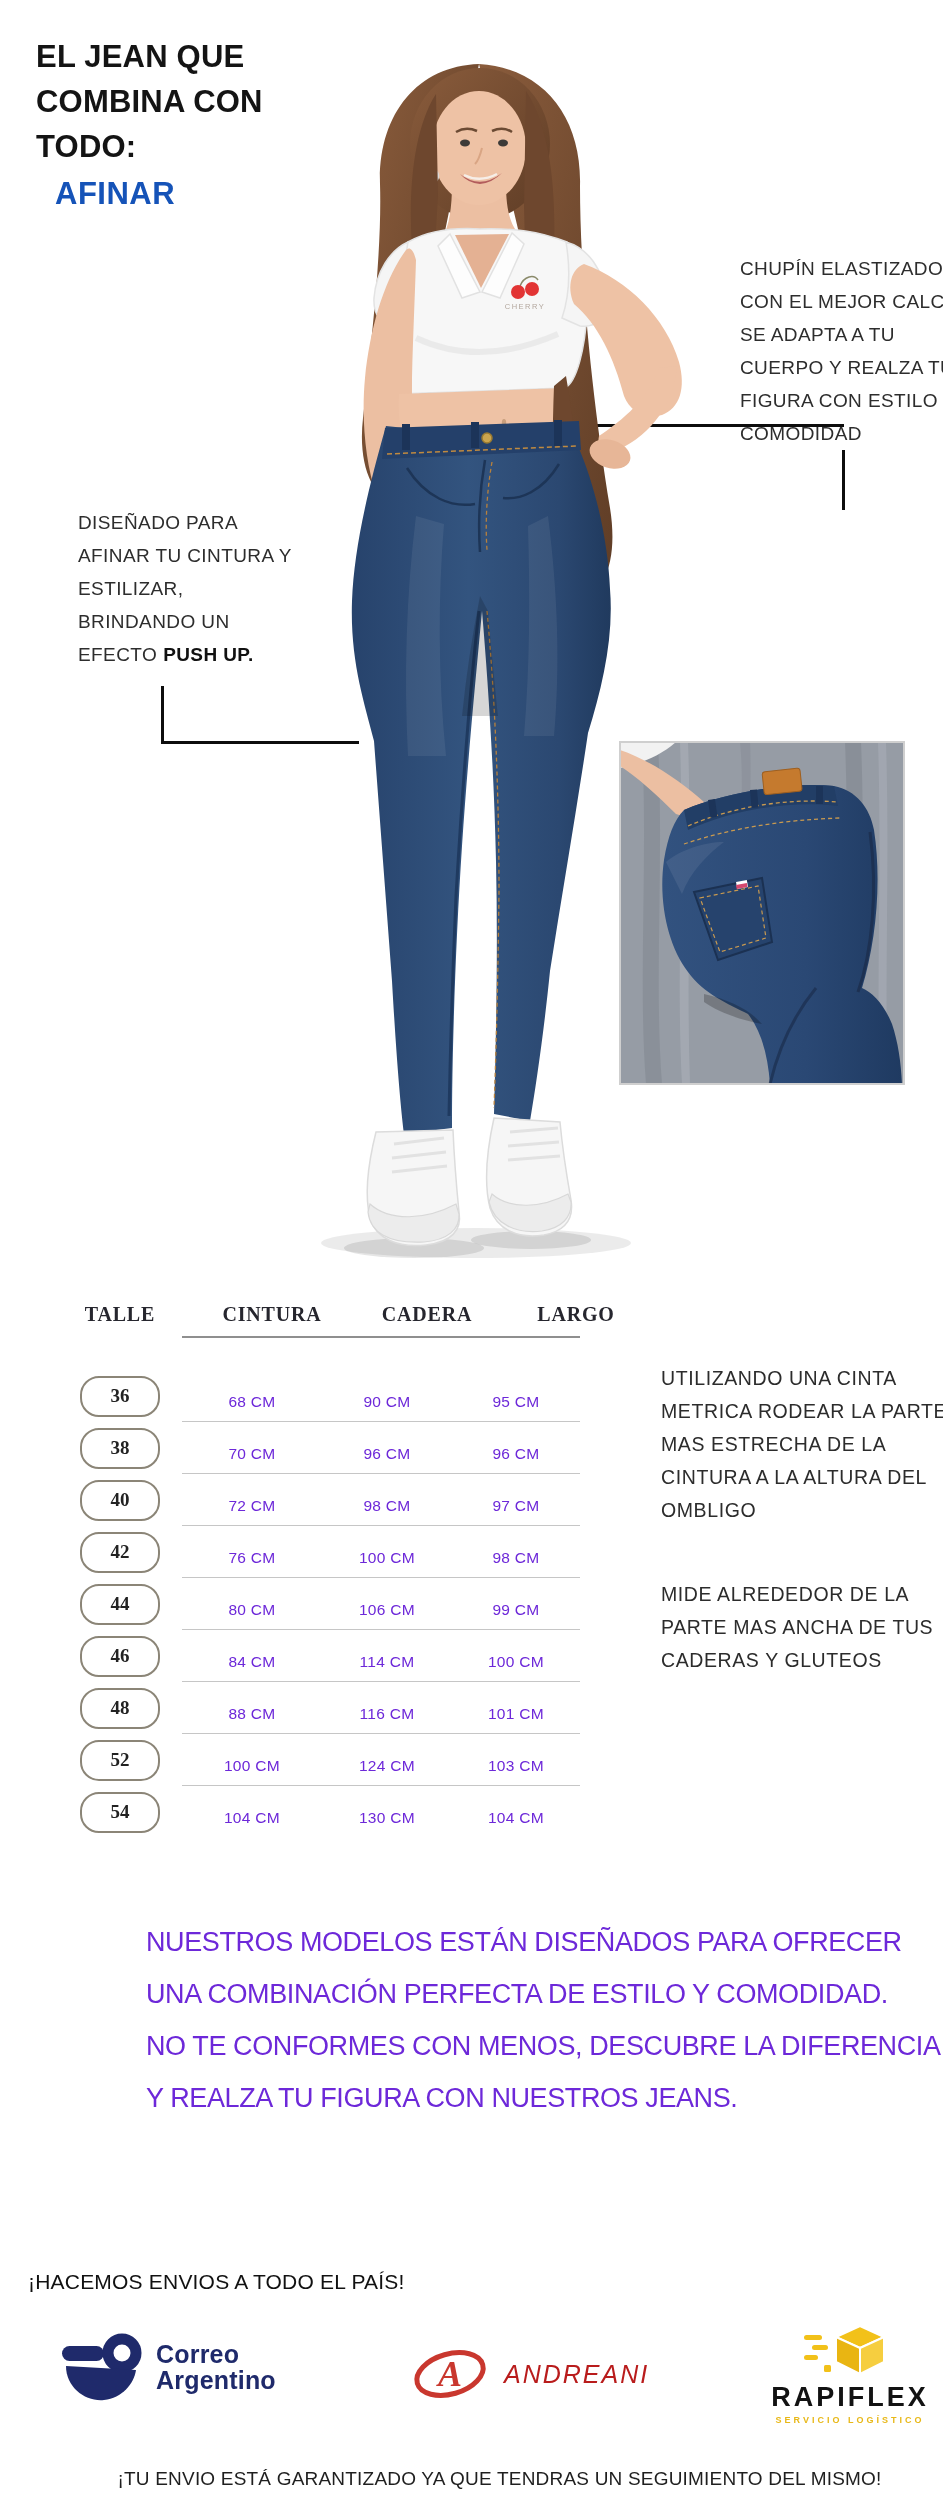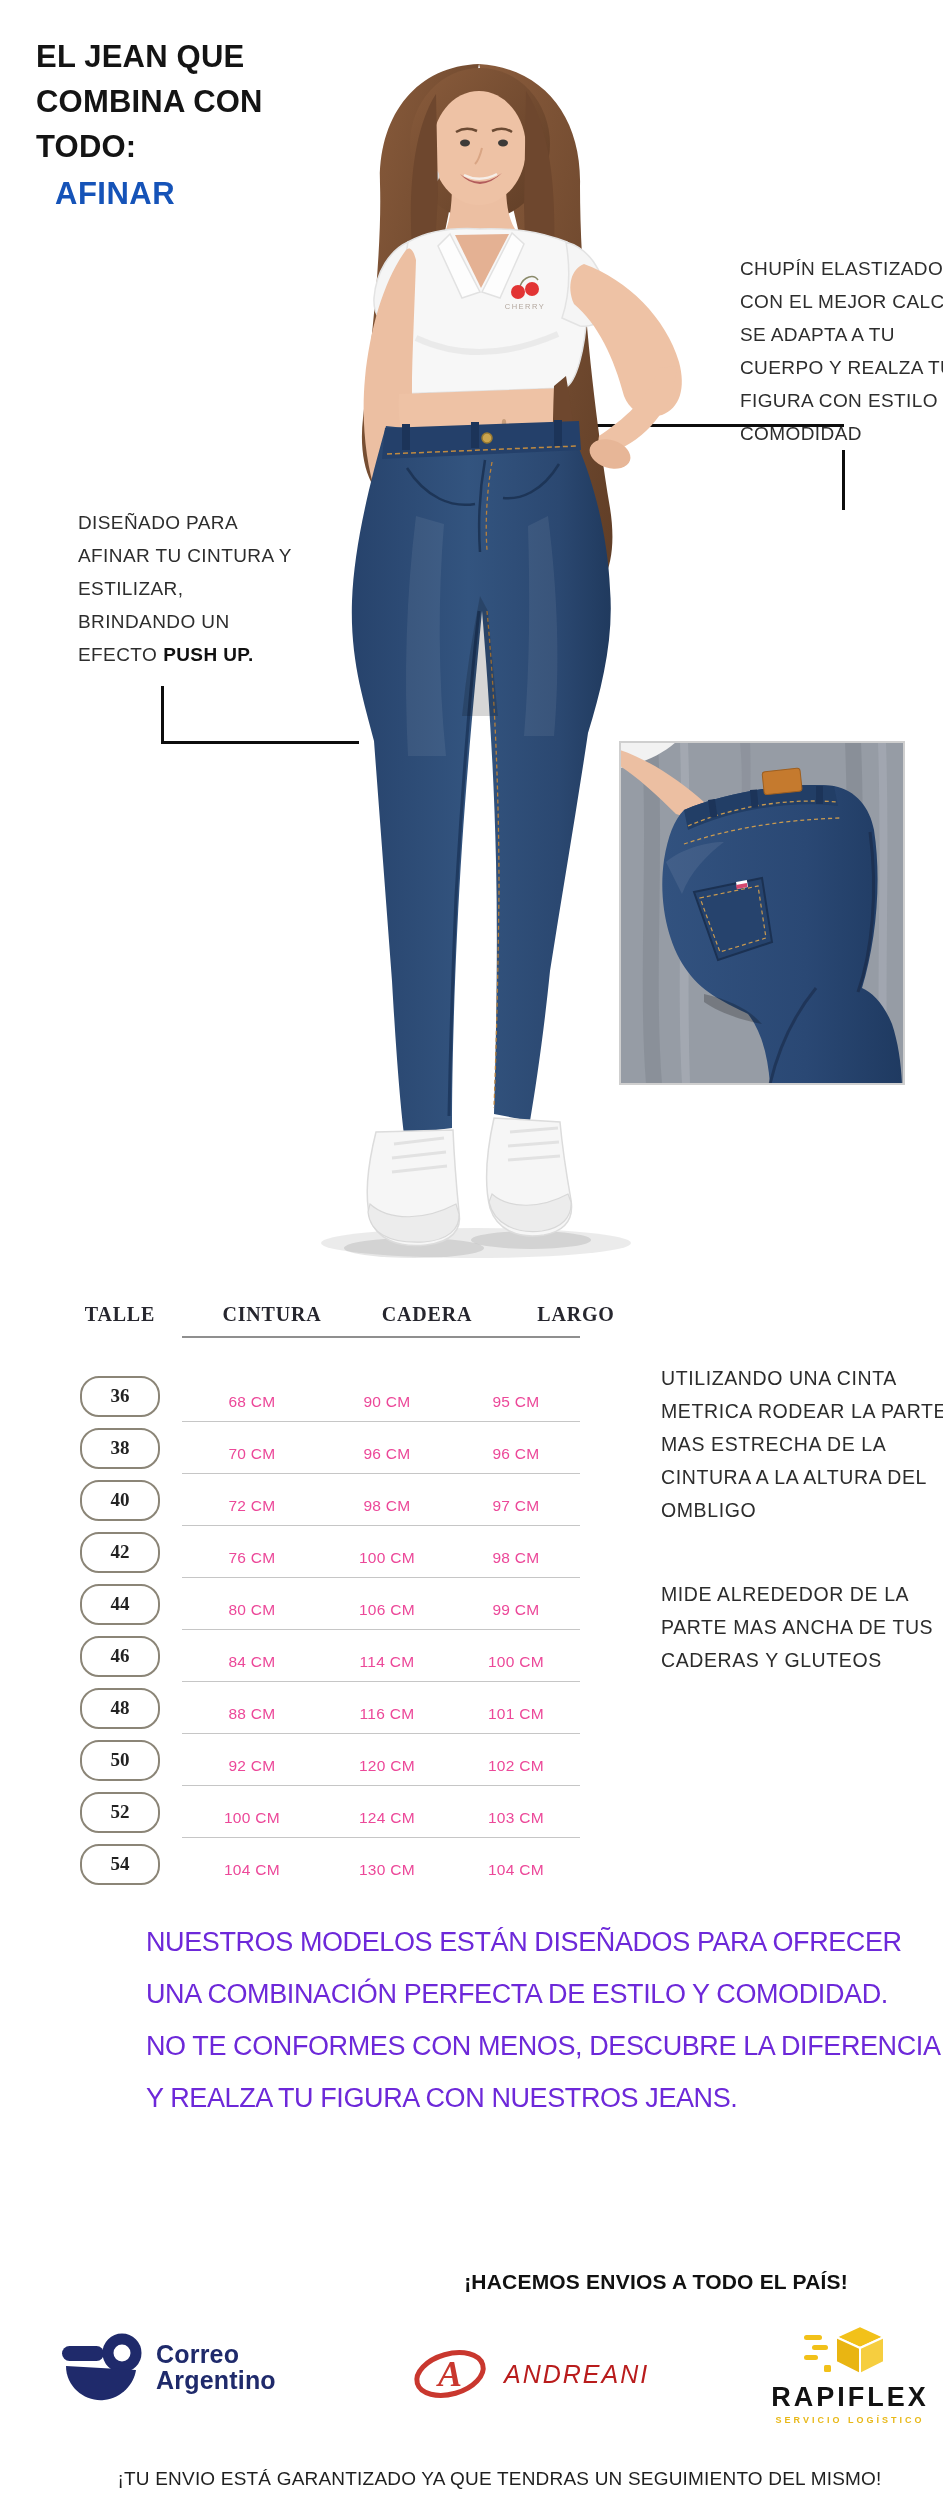--- a/index.html
+++ b/index.html
@@ -36,33 +36,33 @@
       letter-spacing:.8px;text-align:center;}
   .thead-line{margin-left:124px;border-top:2px solid #8f8f8f;height:0;}
   .tbody{margin-top:32px;}
   .srow{display:grid;grid-template-columns:124px 1fr;height:52px;}
   .pillcell{display:flex;align-items:center;justify-content:center;}
   .pill{display:flex;align-items:center;justify-content:center;width:76px;height:37px;
         border:2px solid #8b8577;border-radius:19px;font-family:"Liberation Serif",serif;
         font-weight:700;font-size:19px;color:#222;}
   .cells{display:grid;grid-template-columns:140px 130px 128px;border-bottom:1.5px solid #c6c6c6;}
   .srow:last-child .cells{border-bottom:none;}
-  .cval{align-self:center;text-align:center;padding-top:12px;font-size:15.5px;color:#ec4899;letter-spacing:.3px;}
+  .cval{align-self:center;text-align:center;padding-top:12px;font-size:15.5px;color:#6d28d9;letter-spacing:.3px;}
 
   
   .tip{left:633px;width:300px;font-size:19.5px;line-height:33px;color:#2c2c2c;letter-spacing:.6px;}
   .tip-cintura{top:1362px;}
   .tip-cadera{top:1578px;}
 
   
   .description{left:118px;top:1916px;width:810px;font-size:27px;line-height:52px;
                color:#6d28d9;letter-spacing:-.4px;}
 
   
-  .ship-headline{left:0;top:2270px;width:820px;text-align:right;font-size:21px;font-weight:700;
+  .ship-headline{left:0;top:2270px;width:820px;text-align:left;font-size:21px;font-weight:400;
                  color:#111;letter-spacing:.2px;}
   .footnote{left:0;top:2468px;width:943px;text-align:center;font-size:19px;color:#1f1f1f;letter-spacing:.2px;}
 
   
   .logo{display:flex;align-items:center;z-index:4;}
   .correo{left:32px;top:2330px;}
   .correo-text{margin-left:12px;font-size:25px;line-height:26px;font-weight:700;color:#1f2a6b;letter-spacing:.2px;}
   .andreani{left:382px;top:2348px;}
   .andreani-text{margin-left:14px;font-size:25px;font-weight:400;font-style:italic;color:#b91c1c;letter-spacing:2px;}
   .rapiflex{left:722px;top:2322px;width:200px;display:flex;flex-direction:column;align-items:center;}
@@ -319,30 +319,20 @@
             <span class="pill">48</span>
           </div>
         <div class="cells">
           <span class="cval">88 CM</span>
           <span class="cval">116 CM</span>
           <span class="cval">101 CM</span>
         </div>
       </div>
         <div class="srow">
         <div class="pillcell">
-            <span class="pill">50</span>
-          </div>
-        <div class="cells">
-          <span class="cval">92 CM</span>
-          <span class="cval">120 CM</span>
-          <span class="cval">102 CM</span>
-        </div>
-      </div>
-        <div class="srow">
-        <div class="pillcell">
             <span class="pill">52</span>
           </div>
         <div class="cells">
           <span class="cval">100 CM</span>
           <span class="cval">124 CM</span>
           <span class="cval">103 CM</span>
         </div>
       </div>
         <div class="srow">
         <div class="pillcell">

